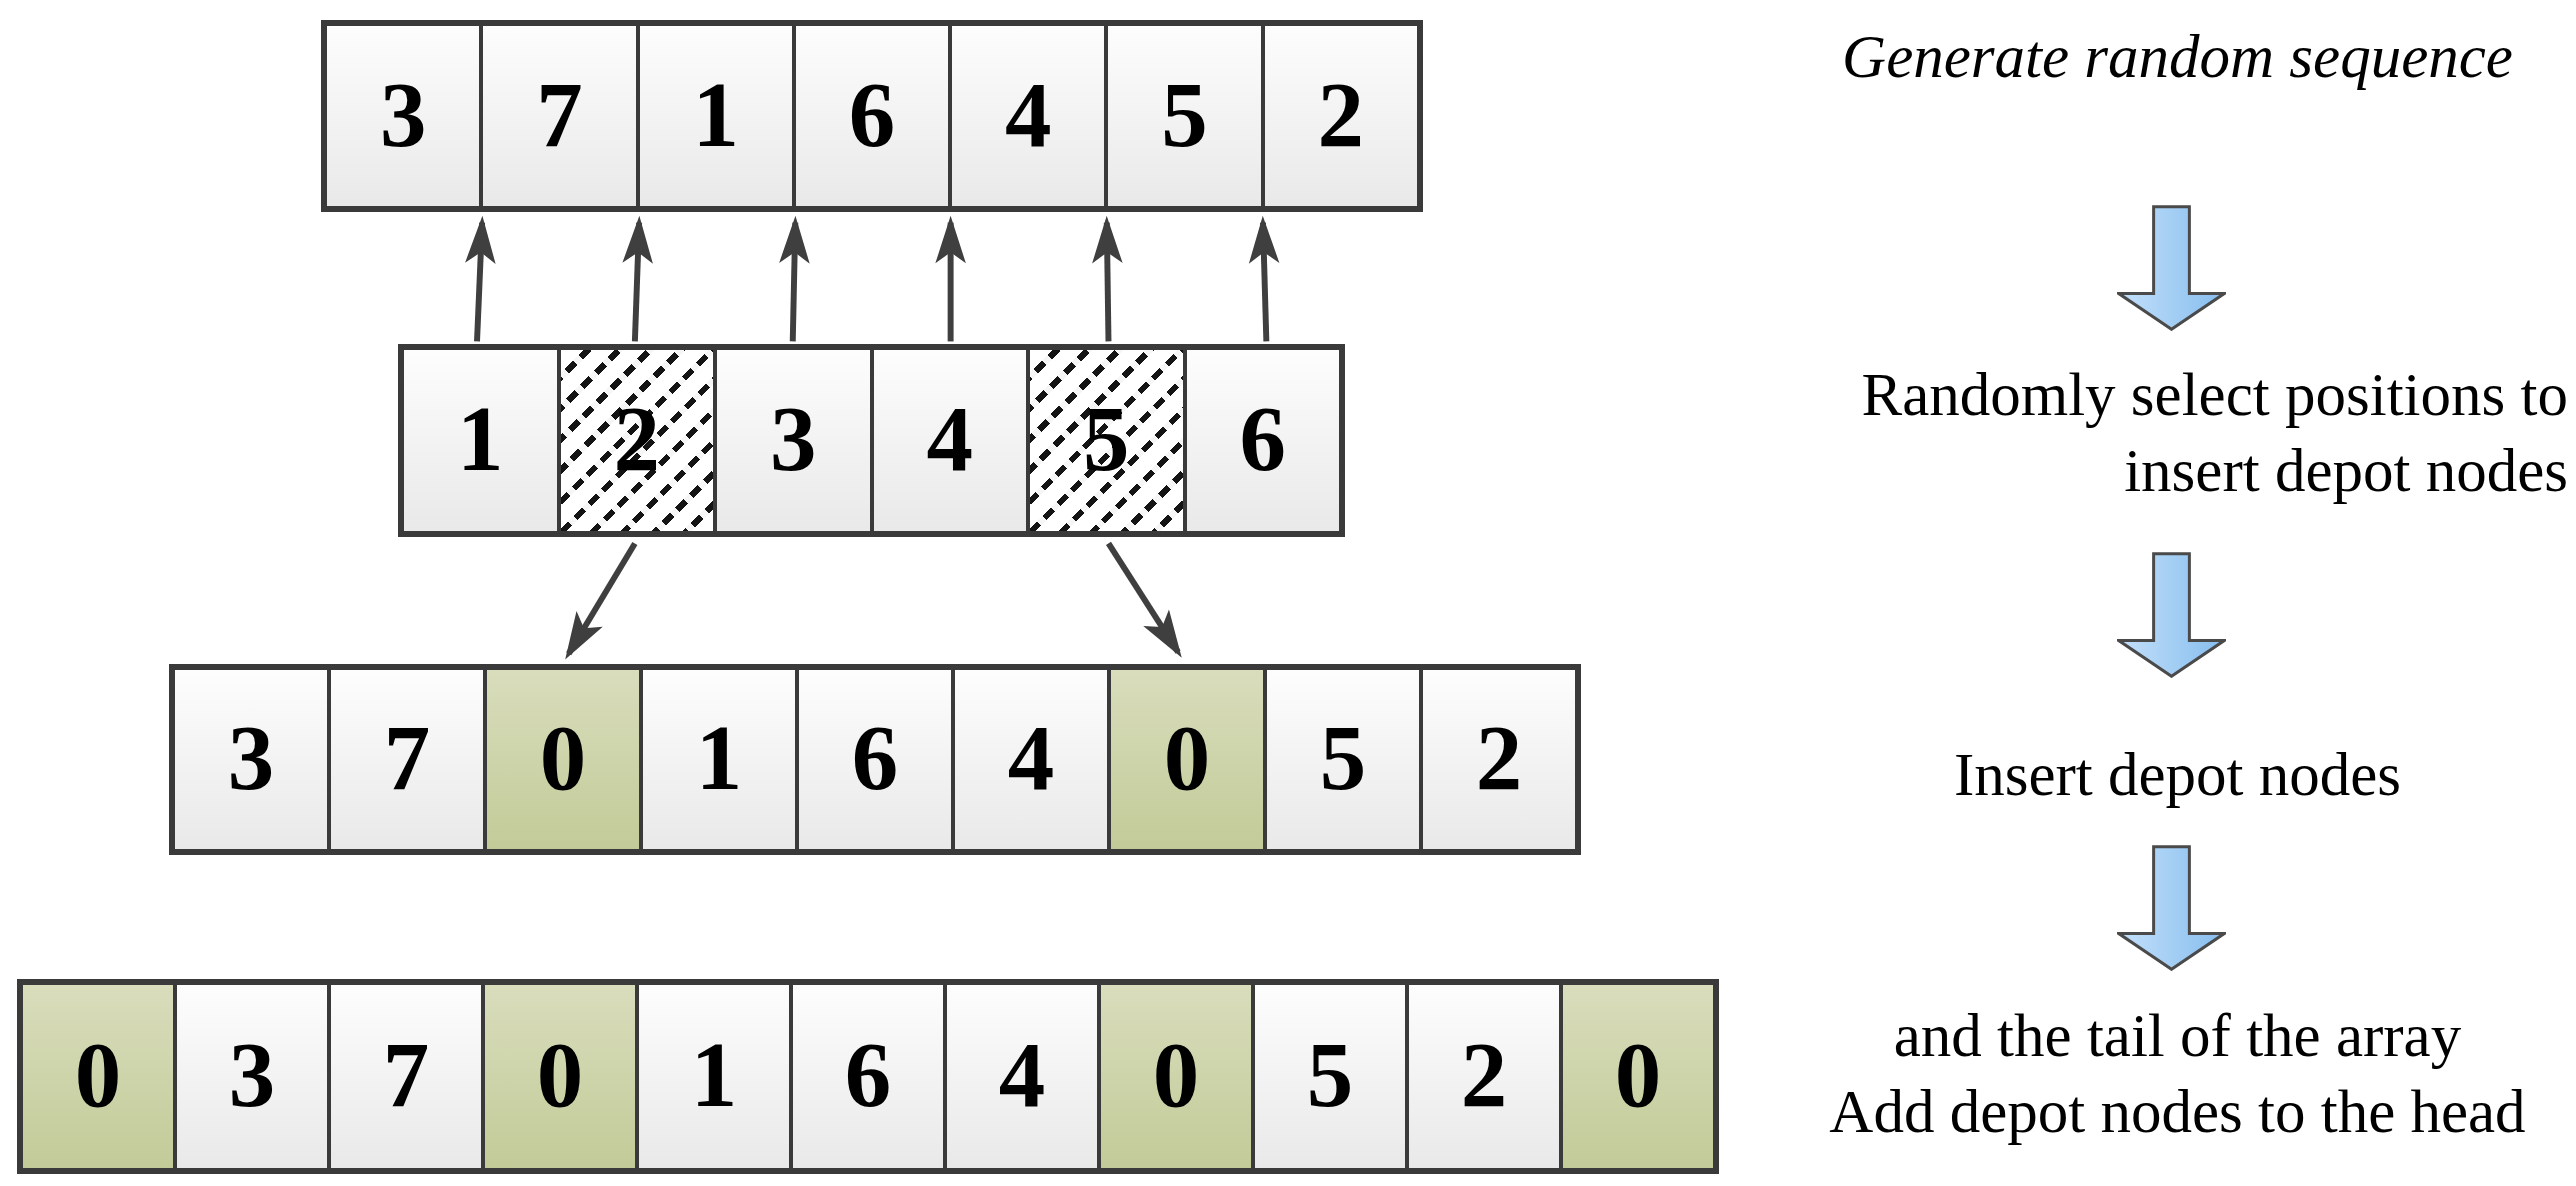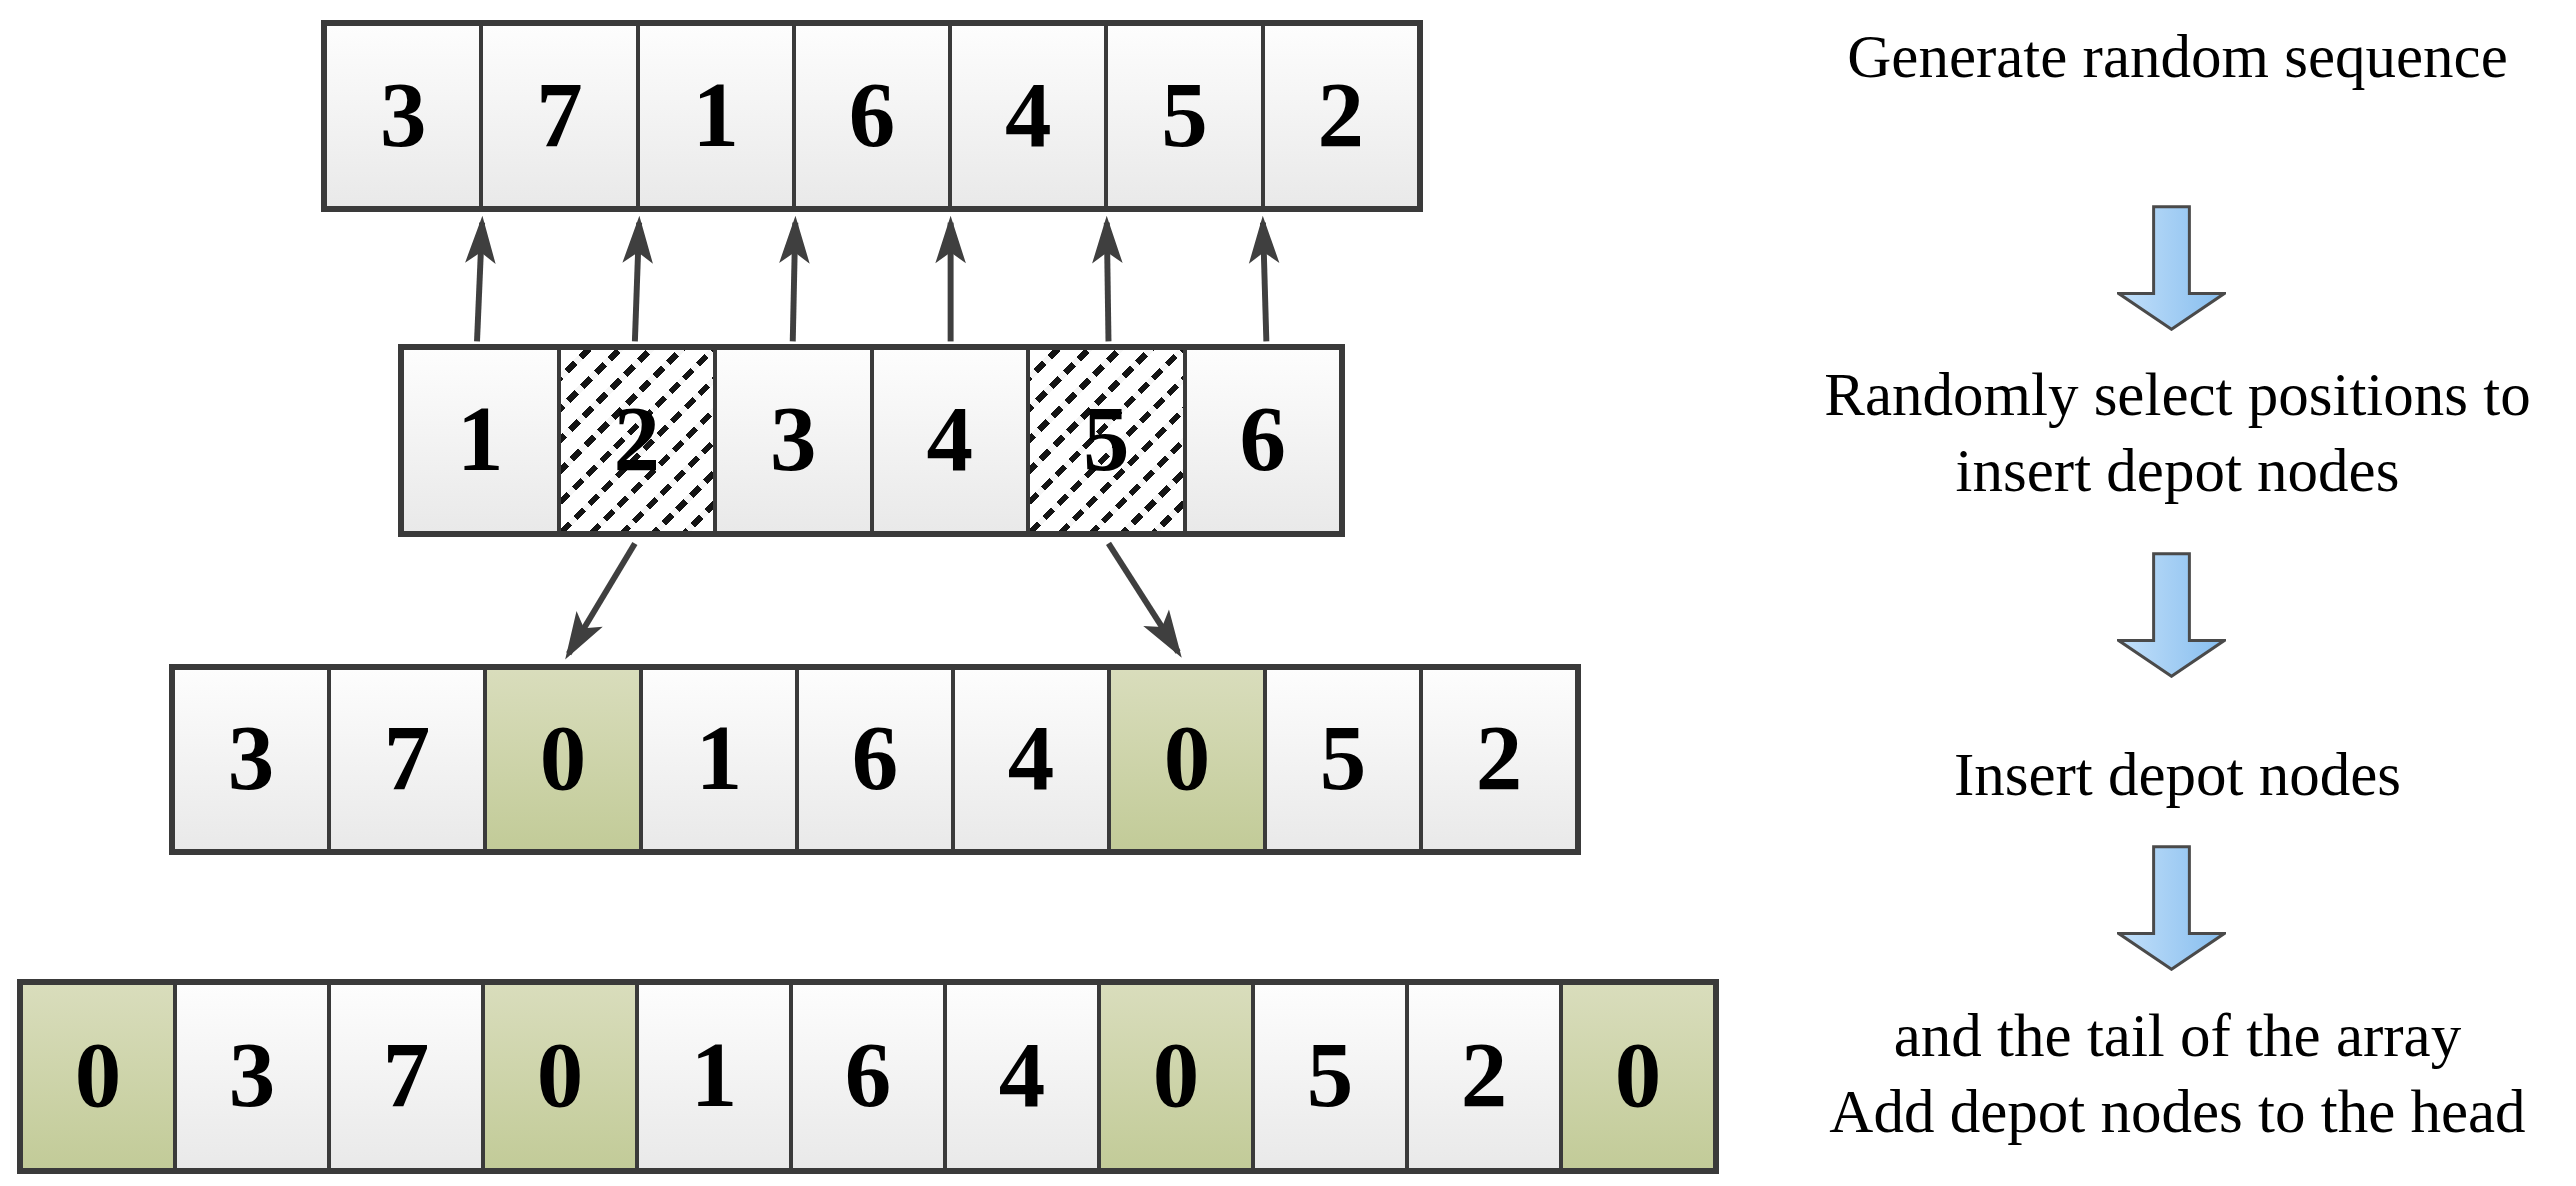--- a/index.html
+++ b/index.html
@@ -75,22 +75,22 @@
 
   
   .step{
     position:absolute;
     left:1787px;width:781px;
     text-align:center;
     font-size:61px;
     line-height:76px;
     color:var(--text);
   }
-  #step1{top:18.7px;}
-  #step2{top:357px;}
+  #step1{top:18.7px;font-style:italic;}
+  #step2{top:357px;text-align:right;}
   #step3{top:737px;}
   #step4{top:998px;}
 
   .flow-arrow{
     position:absolute;
     left:2117px;width:109px;height:126px;
   }
   #flow1{top:205px;}
   #flow2{top:552px;}
   #flow3{top:845px;}

